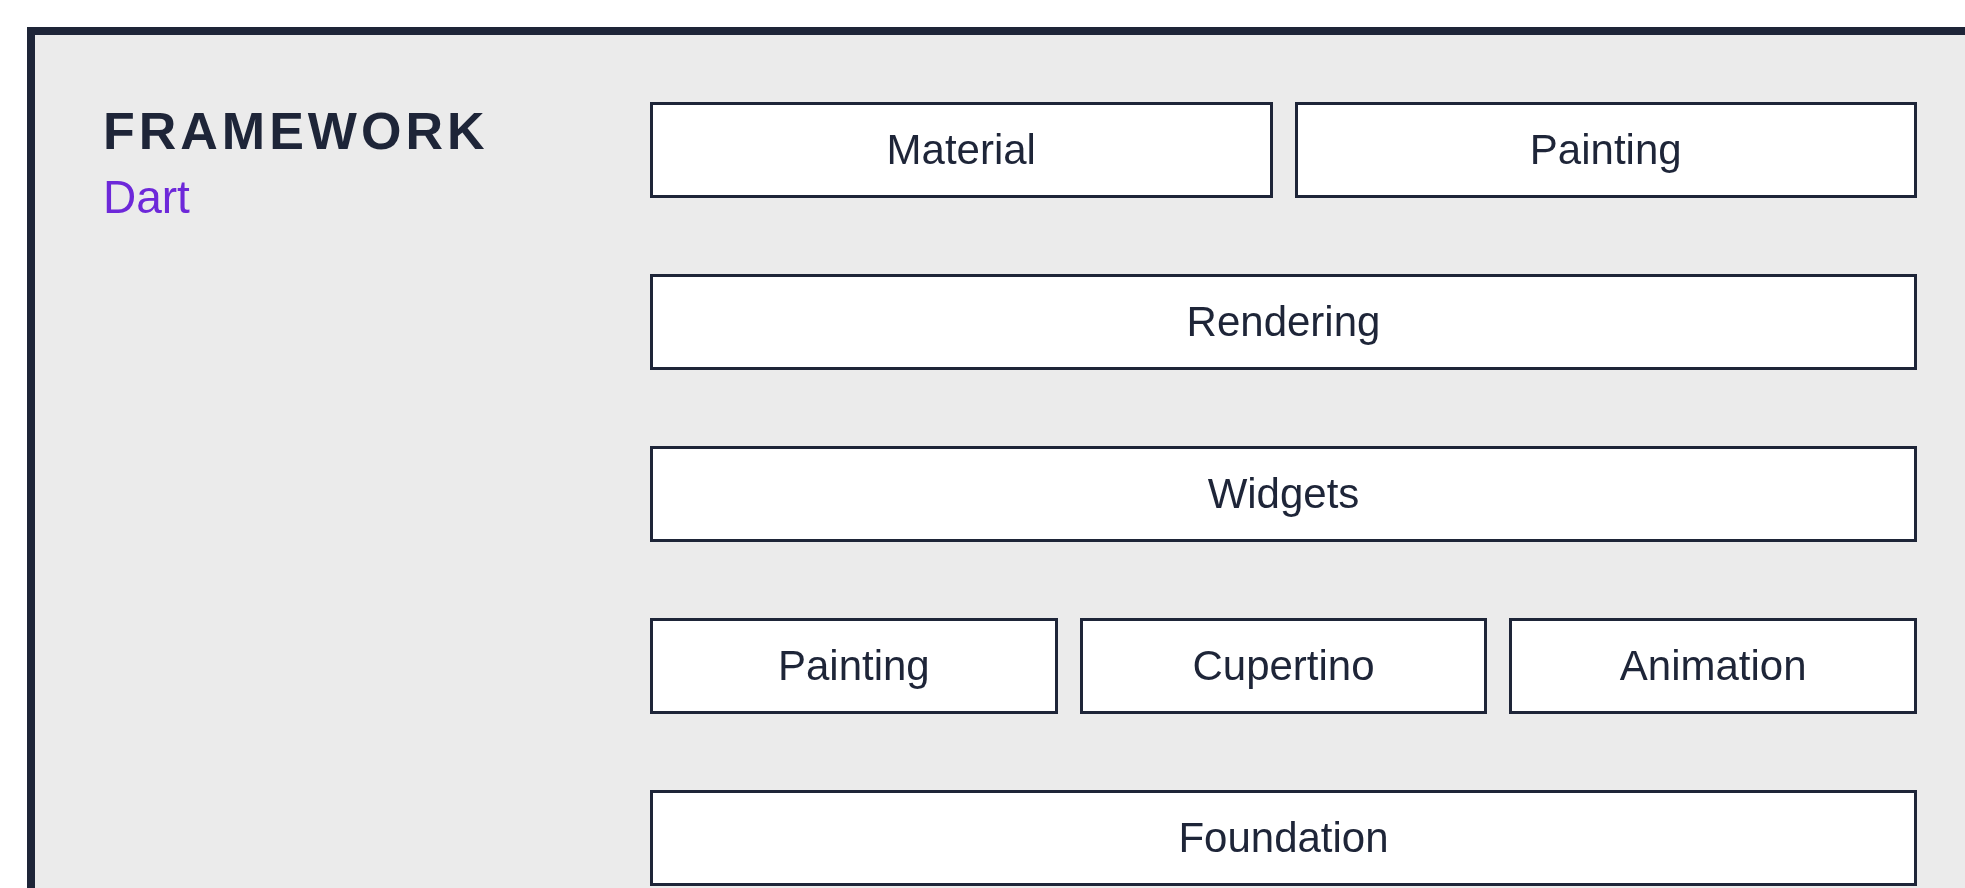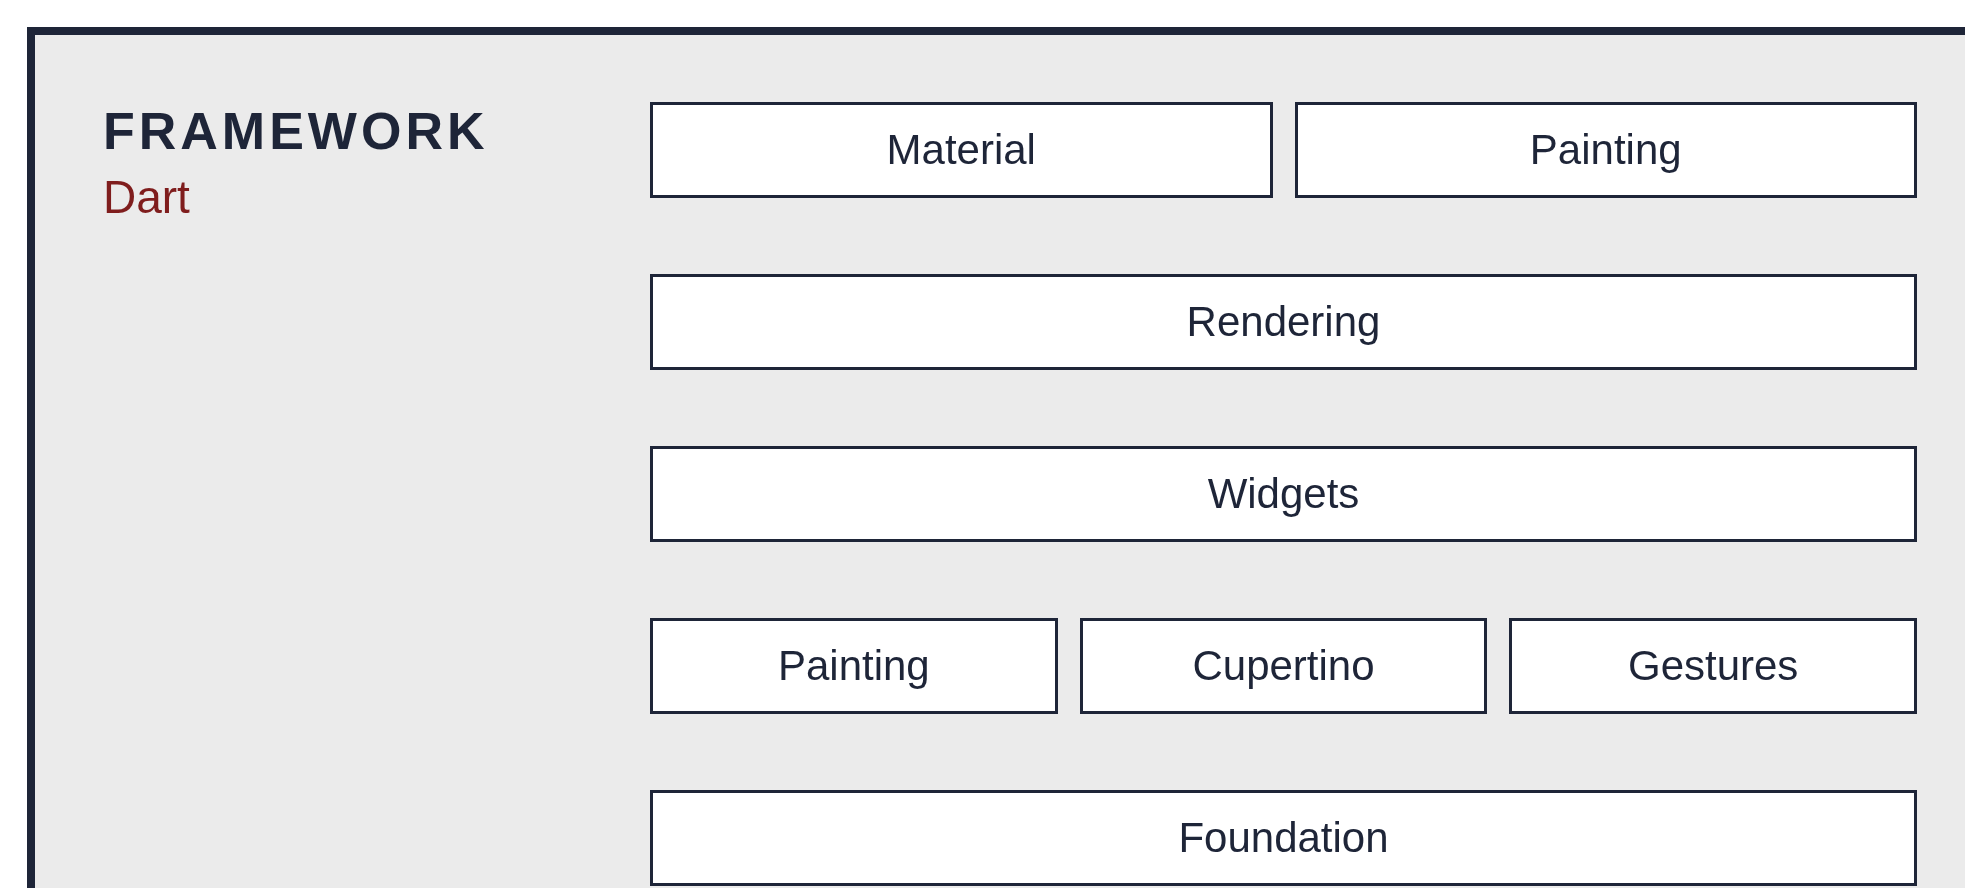--- a/index.html
+++ b/index.html
@@ -33,21 +33,21 @@
       font-size: 52px;
       font-weight: 800;
       letter-spacing: 4px;
       color: #1e2538;
       text-transform: uppercase;
     }
 
     .framework-subtitle {
       font-size: 46px;
       font-weight: 400;
-      color: #7f1d1d;
+      color: #6d28d9;
       margin-top: 8px;
     }
 
     .right-panel {
       flex: 1;
       display: flex;
       flex-direction: column;
       gap: 40px;
     }
 
@@ -90,21 +90,21 @@
       <div class="cell">Rendering</div>
     </div>
 
     <div class="row">
       <div class="cell">Widgets</div>
     </div>
 
     <div class="row">
       <div class="cell">Painting</div>
       <div class="cell">Cupertino</div>
-      <div class="cell">Gestures</div>
+      <div class="cell">Animation</div>
     </div>
 
     <div class="row">
       <div class="cell">Foundation</div>
     </div>
 
   </div>
 
 </div>
 

